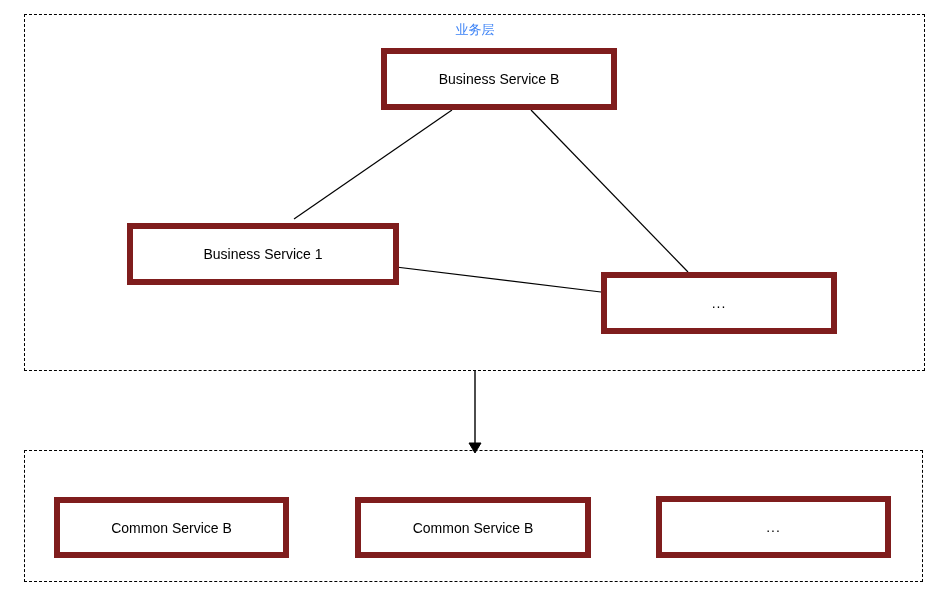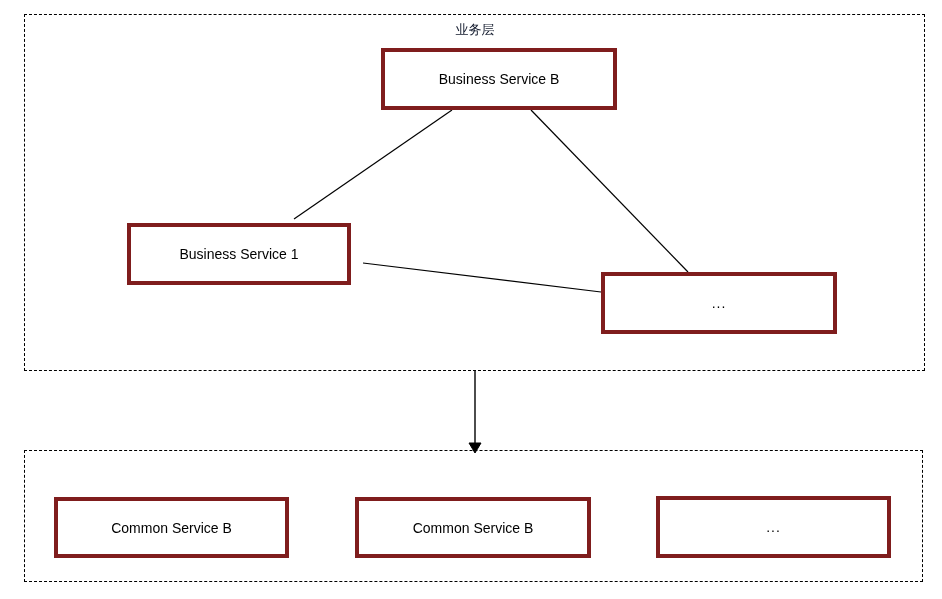--- a/index.html
+++ b/index.html
@@ -24,25 +24,25 @@
     border: 1px dashed #000000;
     box-sizing: border-box;
     background: transparent;
   }
   .layer-title {
     position: absolute;
     font-size: 13px;
     line-height: 16px;
     text-align: center;
     white-space: nowrap;
-    color: #0f172a;
+    color: #3b82f6;
   }
   .node {
     position: absolute;
-    border: 4px solid #7f1d1d;
+    border: 6px solid #7f1d1d;
     box-sizing: border-box;
     background: #ffffff;
     display: flex;
     align-items: center;
     justify-content: center;
     font-size: 14px;
     line-height: 18px;
     color: #000000;
     text-align: center;
   }
@@ -72,21 +72,21 @@
   <svg id="edges" viewBox="0 0 942 599" xmlns="http://www.w3.org/2000/svg">
     <line x1="452" y1="110" x2="294" y2="219" stroke="#000000" stroke-width="1.2"></line>
     <line x1="531" y1="110" x2="688" y2="272" stroke="#000000" stroke-width="1.2"></line>
     <line x1="363" y1="263" x2="601" y2="292" stroke="#000000" stroke-width="1.2"></line>
     <line x1="475" y1="371" x2="475" y2="443" stroke="#000000" stroke-width="1.4"></line>
     <polygon points="469,443 481,443 475,453" fill="#000000" stroke="#000000" stroke-width="1"></polygon>
   </svg>
 
   <div class="node" style="left:381px; top:48px; width:236px; height:62px;">Business Service B</div>
 
-  <div class="node" style="left:127px; top:223px; width:224px; height:62px;">Business Service 1</div>
+  <div class="node" style="left:127px; top:223px; width:272px; height:62px;">Business Service 1</div>
 
   <div class="node ellipsis" style="left:601px; top:272px; width:236px; height:62px;">...</div>
 
   <div class="node" style="left:54px; top:497px; width:235px; height:61px;">Common Service B</div>
 
   <div class="node" style="left:355px; top:497px; width:236px; height:61px;">Common Service B</div>
 
   <div class="node ellipsis" style="left:656px; top:496px; width:235px; height:62px;">...</div>
 
 </div>

